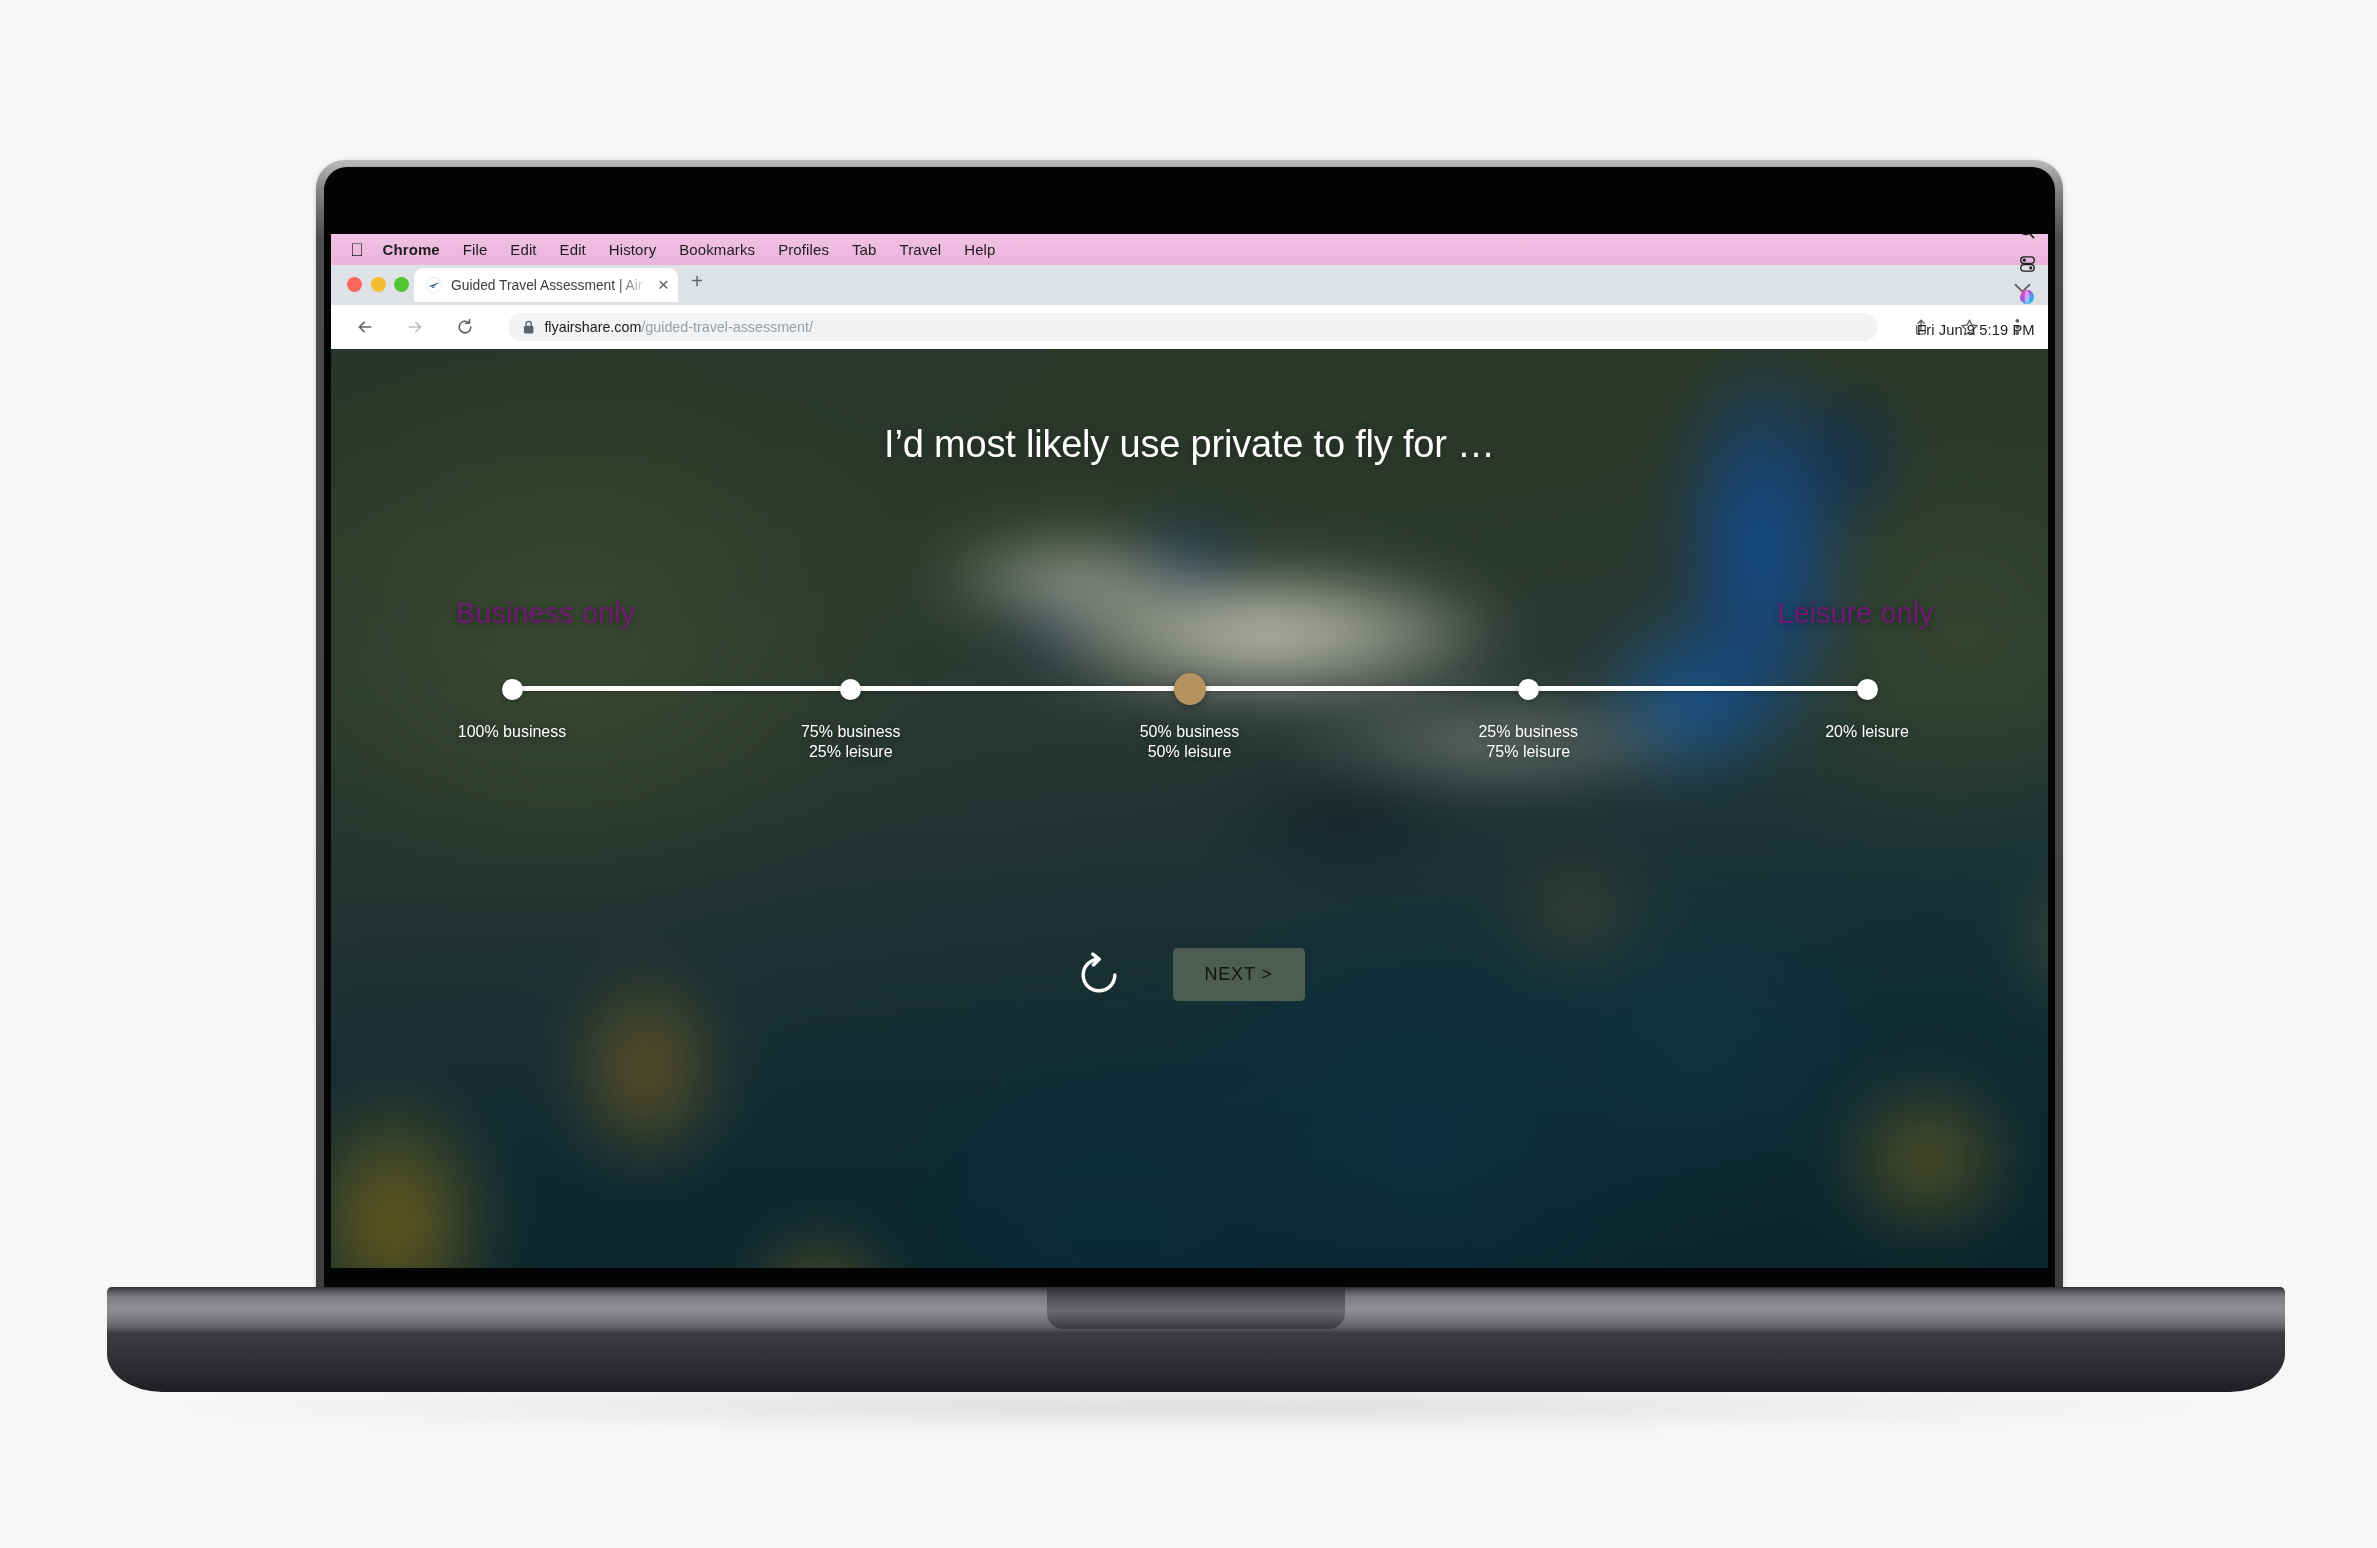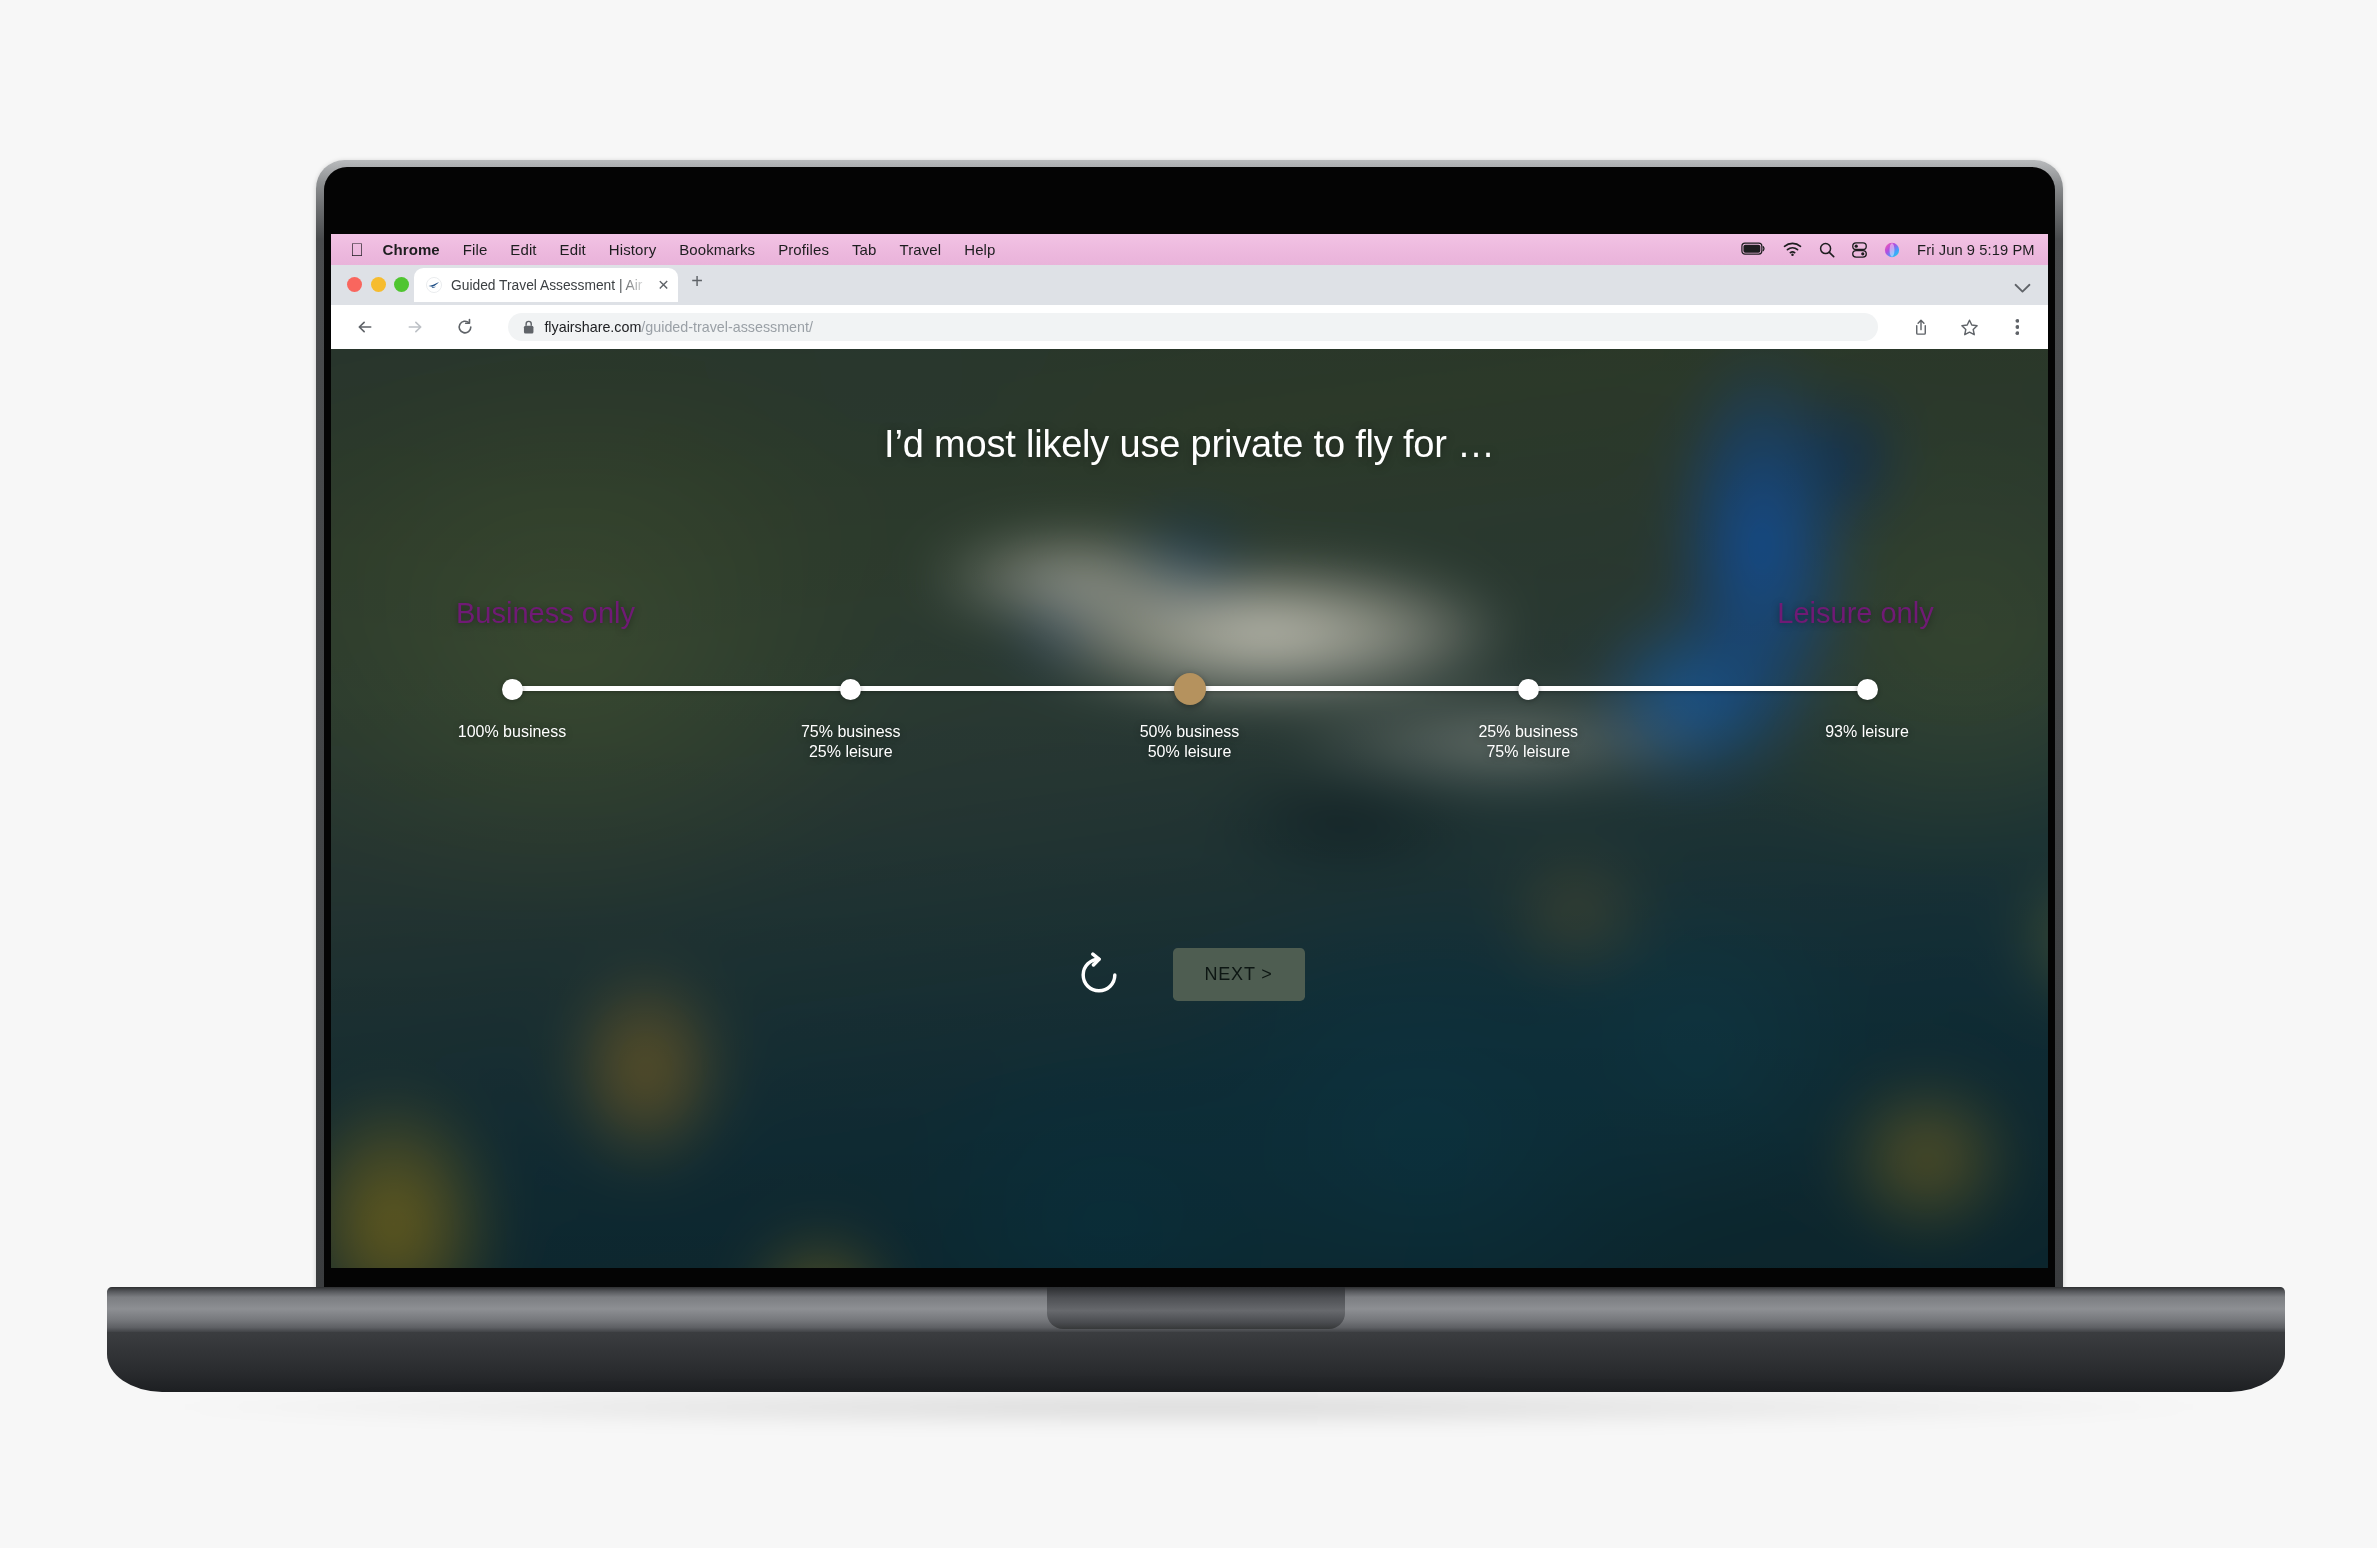--- a/index.html
+++ b/index.html
@@ -74,21 +74,21 @@
     margin-right: 19px;
     color: #17171a;
   }
   .menubar .mi {
     margin-right: 23px;
     white-space: nowrap;
     letter-spacing: 0.1px;
   }
   .menubar .mi.bold { font-weight: bold; }
   .menubar .spacer { flex: 1 1 auto; }
-  .menubar .status { display: flex; align-items: flex-start; gap: 17px; }
+  .menubar .status { display: flex; align-items: flex-end; gap: 17px; flex-direction: column; }
   .menubar .clock { font-size: 14.7px; letter-spacing: 0.1px; white-space: nowrap; }
 
   .ic { display: inline-block; vertical-align: middle; }
   .ic svg { display: block; }
 
   
   .chrome-win {
     position: absolute;
     left: 0;
     top: 31px;
@@ -581,21 +581,21 @@
             </div>
 
             <div class="ticklabels">
               <div class="tick" style="left:0%">100% business</div>
               <div class="tick" style="left:25%">75% business
 25% leisure</div>
               <div class="tick" style="left:50%">50% business
 50% leisure</div>
               <div class="tick" style="left:75%">25% business
 75% leisure</div>
-              <div class="tick" style="left:100%">93% leisure</div>
+              <div class="tick" style="left:100%">20% leisure</div>
             </div>
 
             <div class="actions">
               <span class="reset-btn">
                 <svg width="46" height="46" viewBox="0 0 48 48">
                   <path d="M24 7.5 A16.5 16.5 0 1 0 40.5 24" fill="none" stroke="#fff" stroke-width="3.6" stroke-linecap="round"></path>
                   <path d="M24 7.5 L17.6 2.2 M24 7.5 L18.2 13.6" fill="none" stroke="#fff" stroke-width="3.6" stroke-linecap="round" stroke-linejoin="round"></path>
                 </svg>
               </span>
               <button class="next-btn">NEXT &gt;</button>

